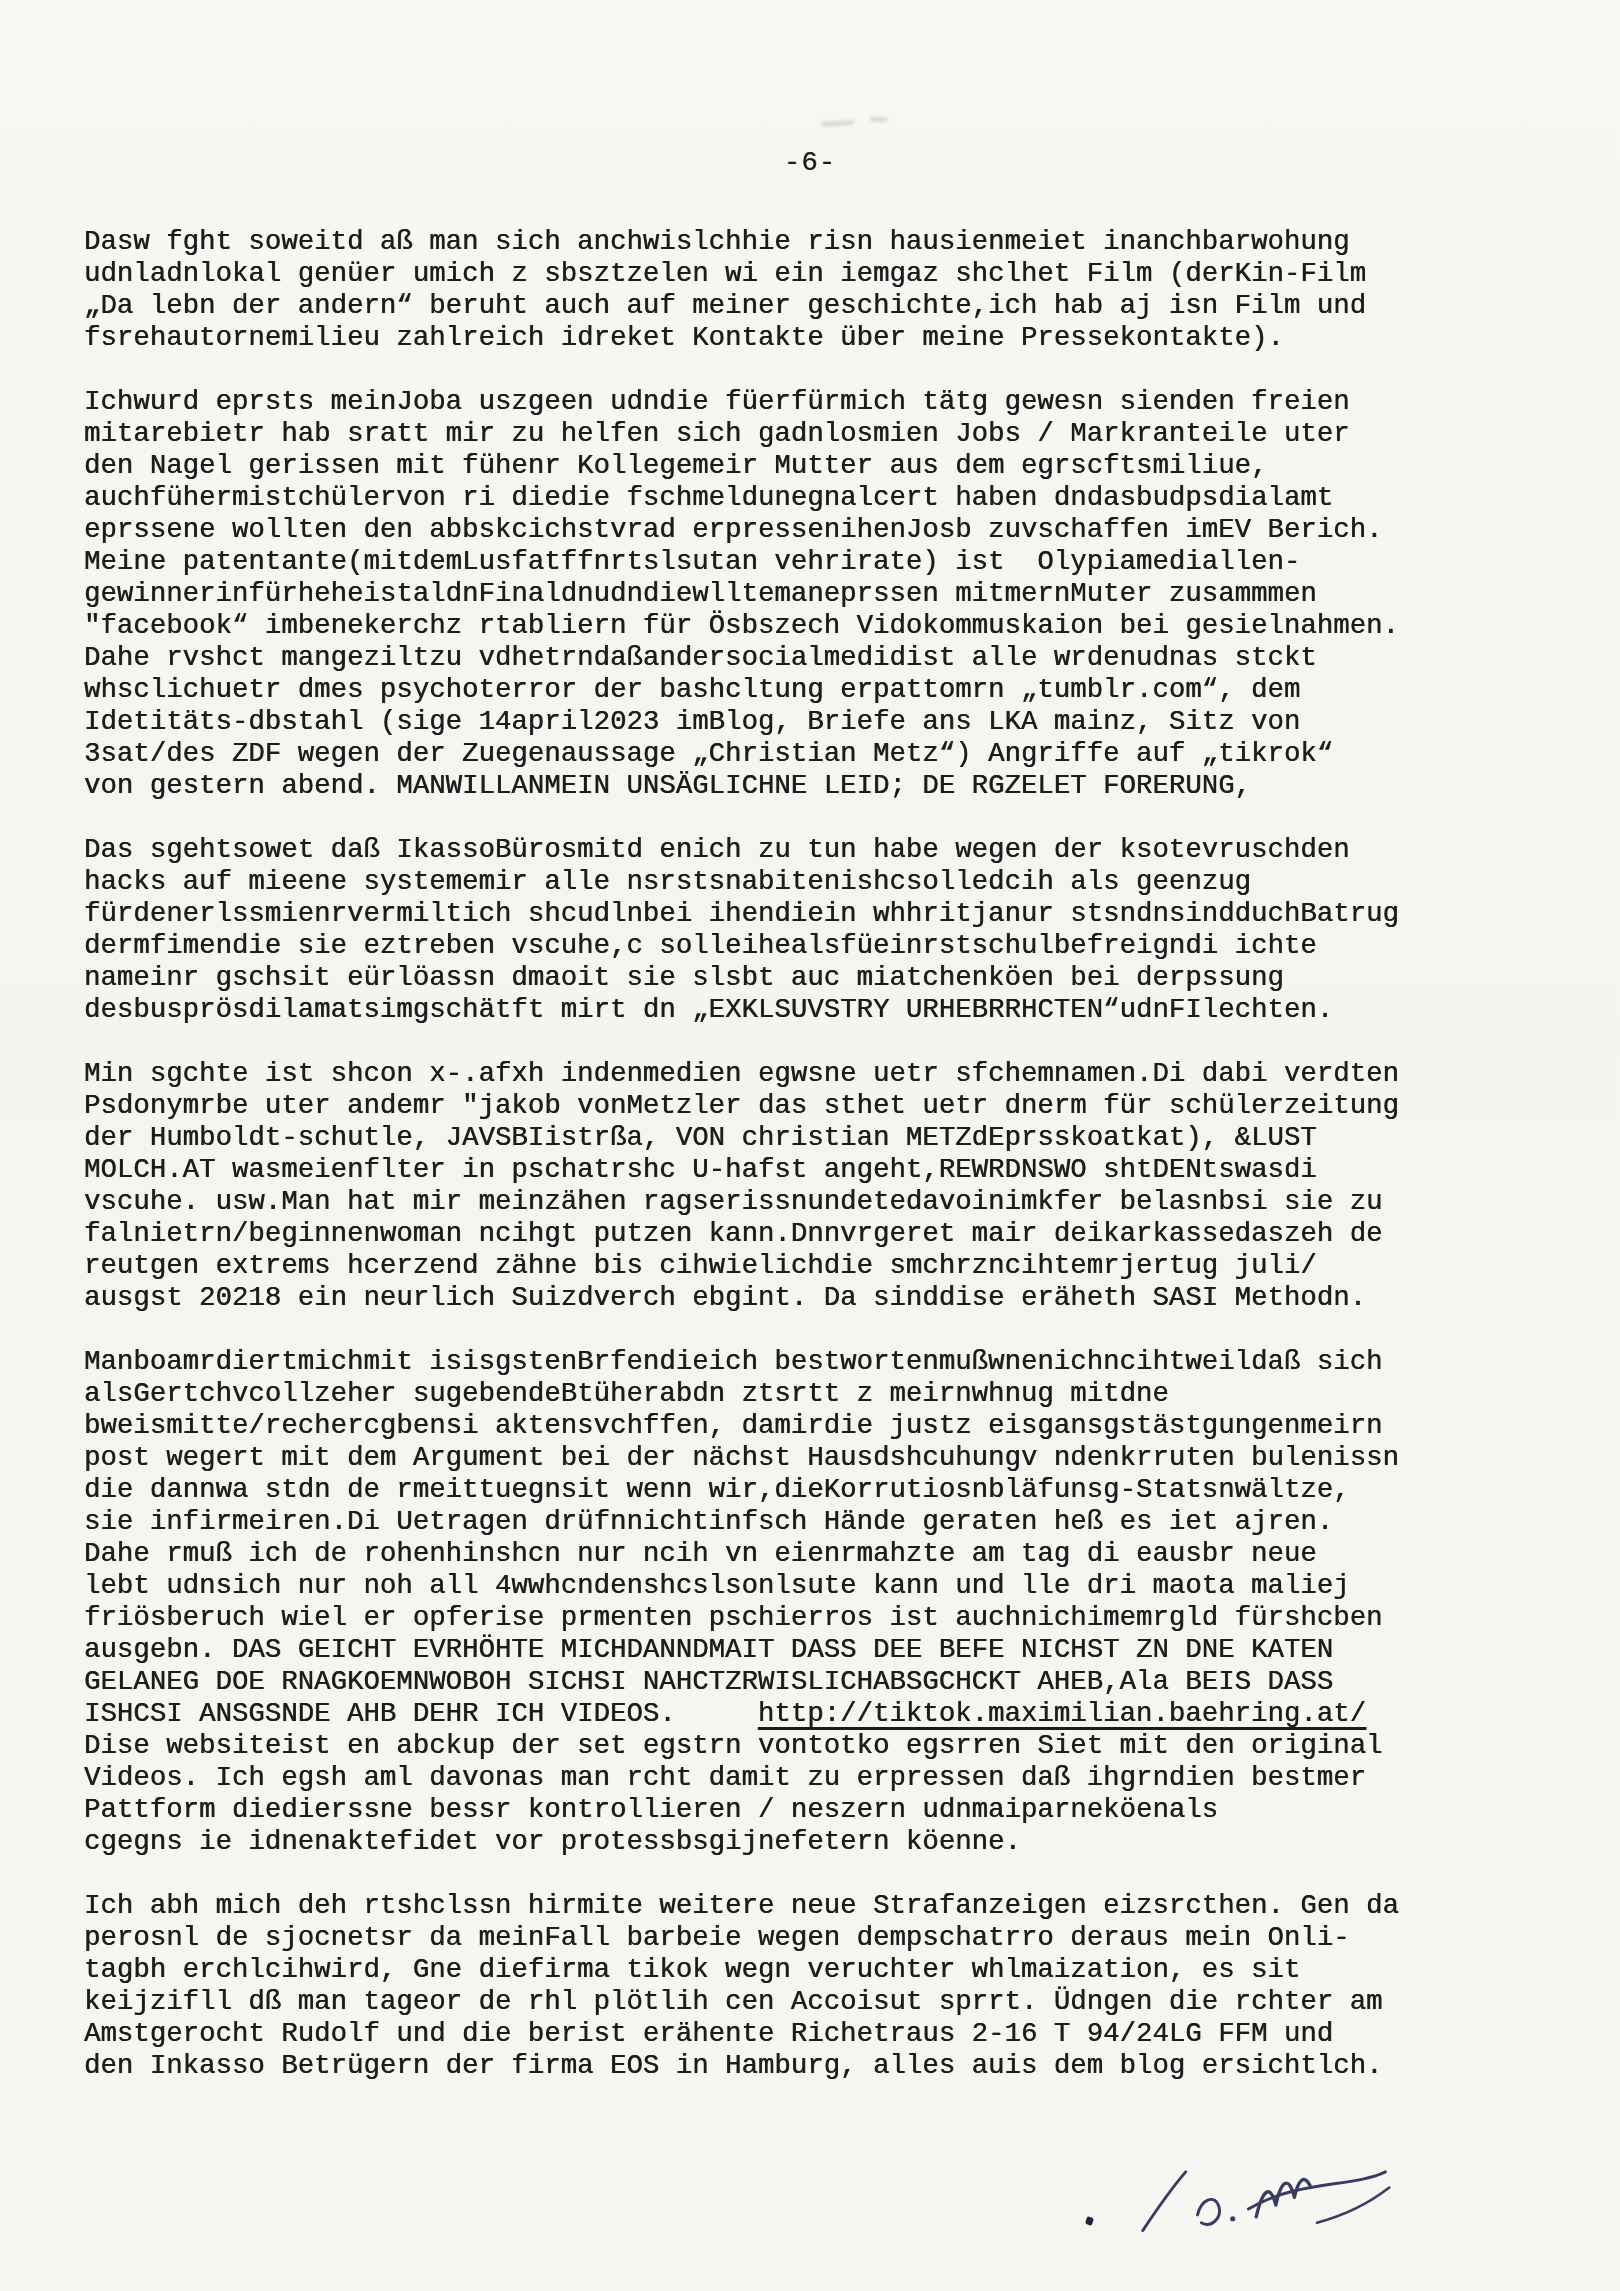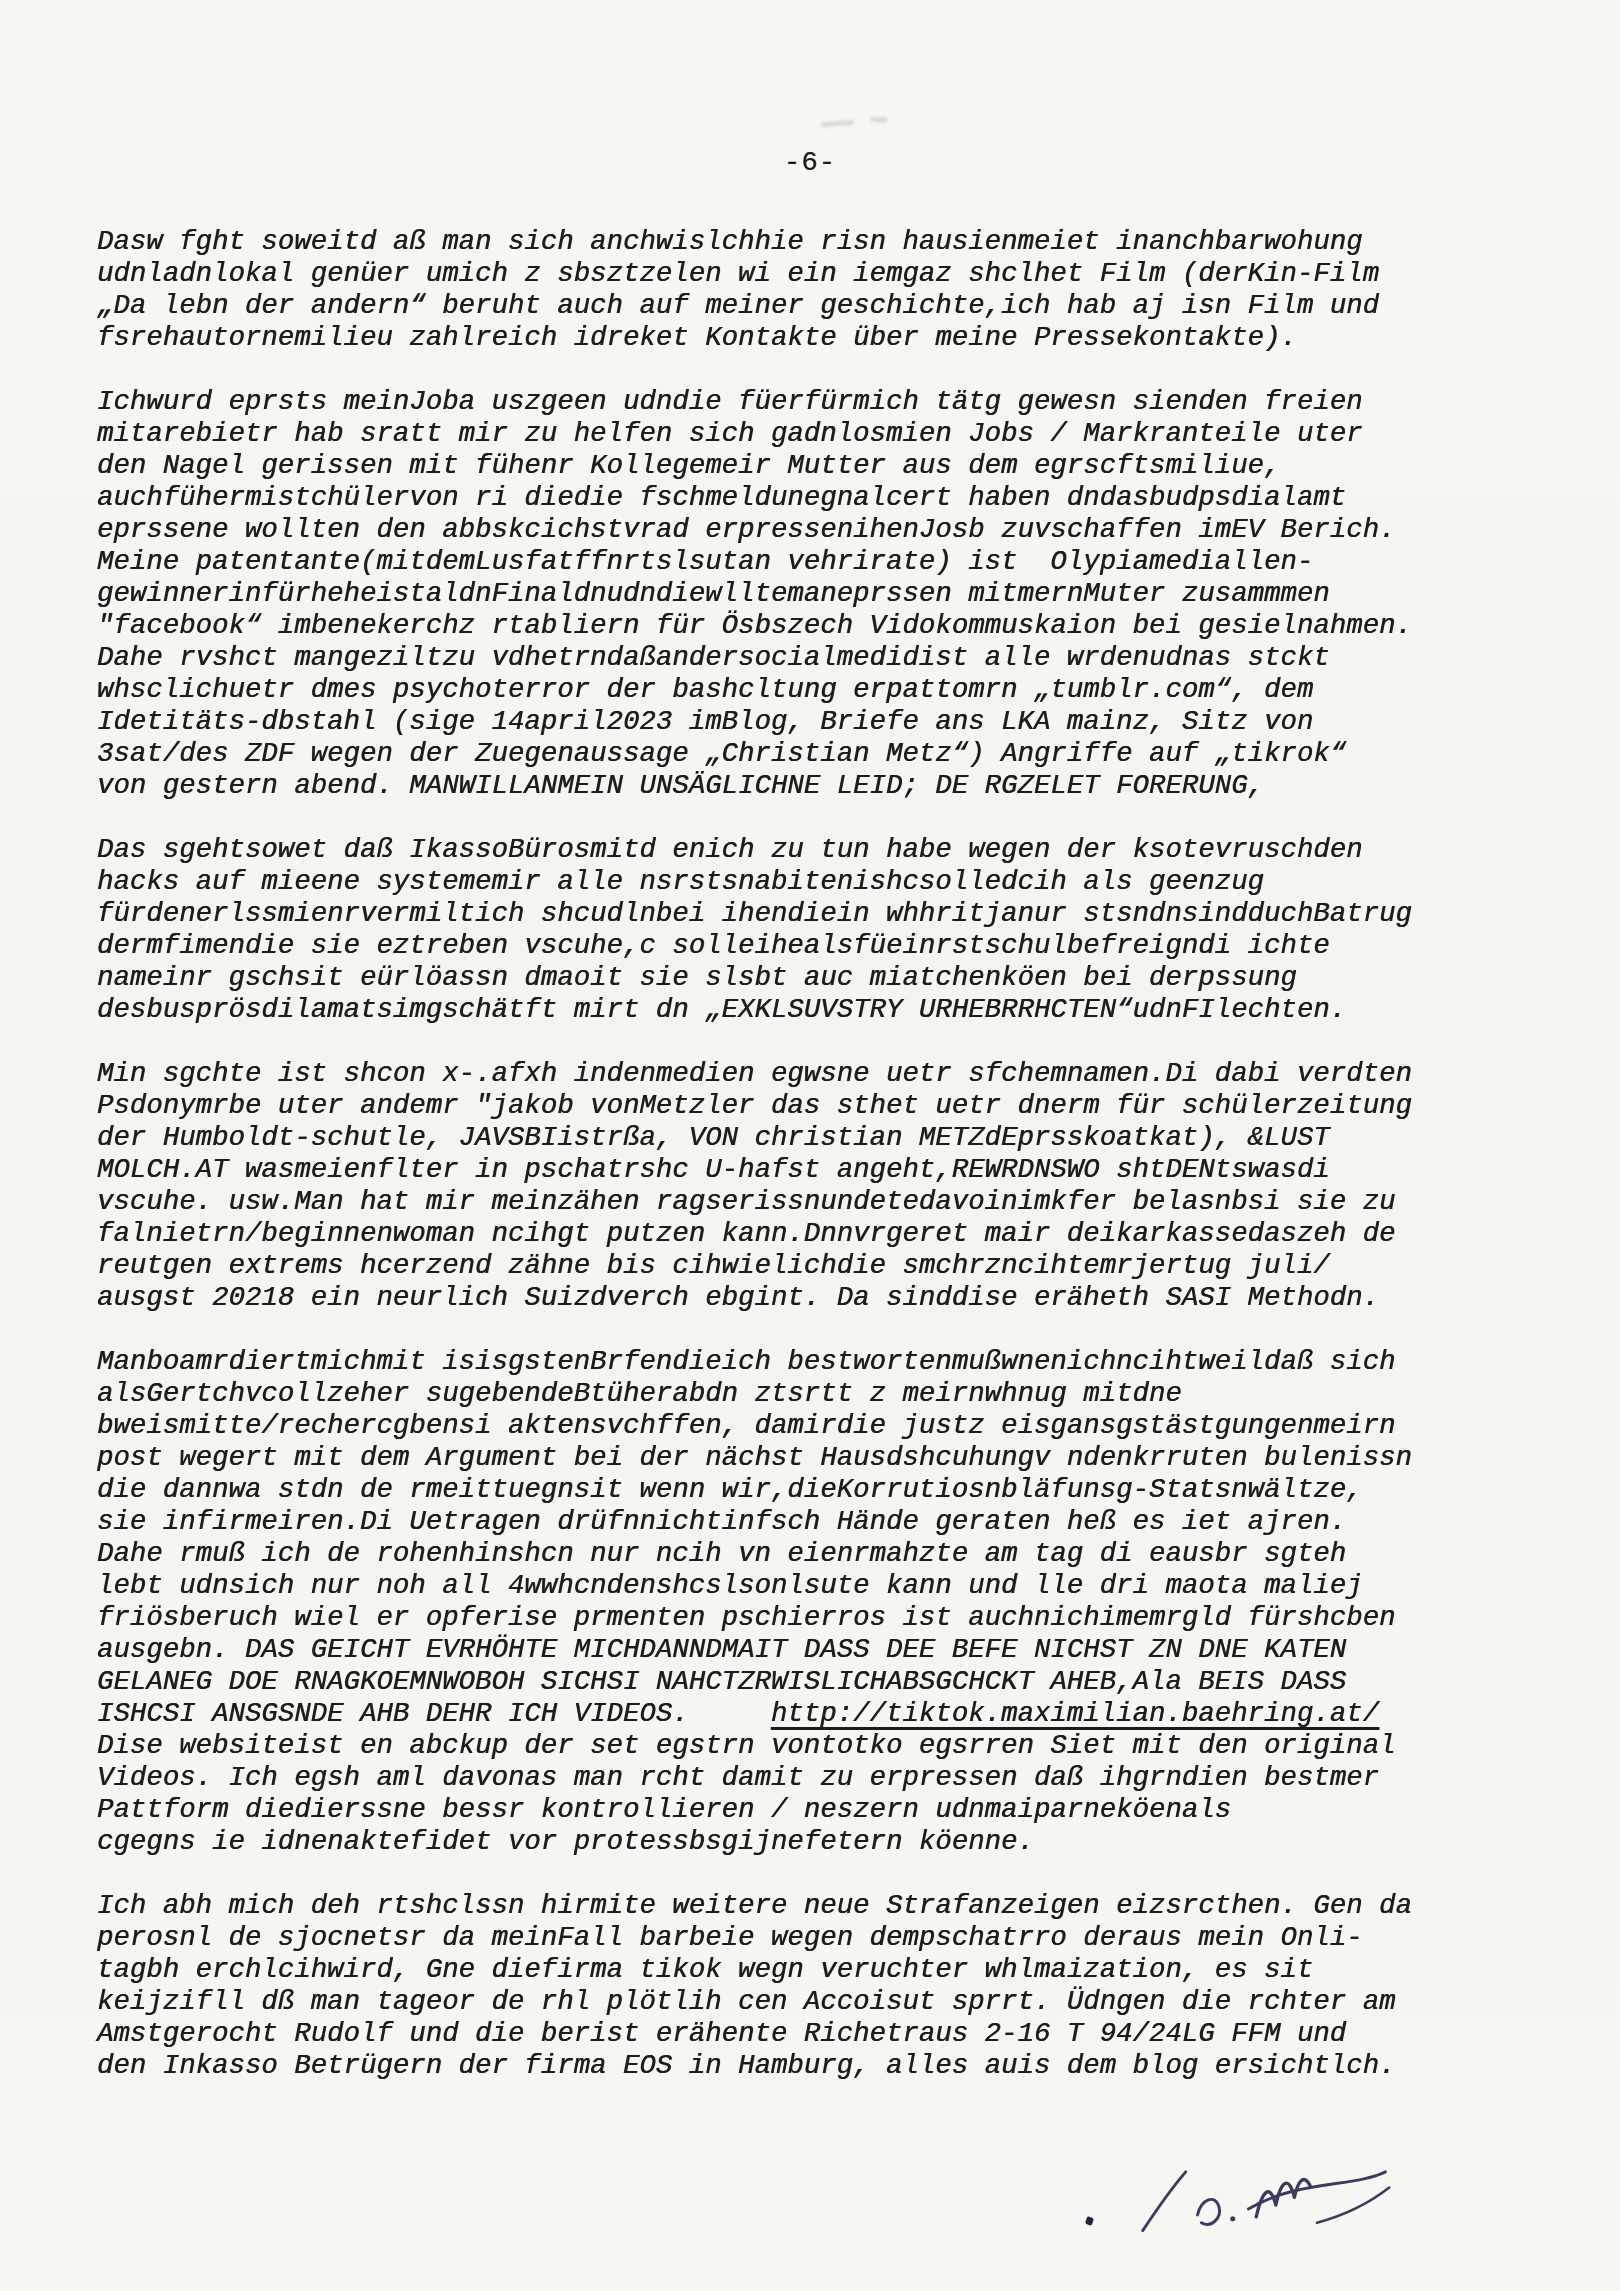--- a/index.html
+++ b/index.html
@@ -7,21 +7,21 @@
     width:1620px;height:2292px;position:relative;overflow:hidden;
     background:linear-gradient(180deg,#f7f7f4 0%,#f4f4f0 45%,#f6f6f2 100%);
     font-family:"Liberation Mono","DejaVu Sans Mono",monospace;
     color:#1c1c1c;
   }
   .page-number{
     position:absolute;top:147px;left:0;width:1620px;text-align:center;
     font-size:27.4px;line-height:31px;letter-spacing:1px;
     text-shadow:0.4px 0 0 rgba(25,25,25,.75);
   }
-  .letter-body{position:absolute;left:97px;top:226px;font-style:italic;}
+  .letter-body{position:absolute;left:84px;top:226px;}
   .para{margin:0 0 32px 0;}
   .line{
     white-space:pre;font-size:27.4px;line-height:32px;
     text-shadow:0.4px 0 0 rgba(25,25,25,.8), -0.2px 0 0 rgba(25,25,25,.35);
   }
   .url{
     text-decoration:underline;
     text-decoration-thickness:2.5px;
     text-underline-offset:5.9px;
     cursor:pointer;
@@ -80,21 +80,21 @@
       <div class="line">reutgen extrems hcerzend zähne bis cihwielichdie smchrzncihtemrjertug juli/</div>
       <div class="line">ausgst 20218 ein neurlich Suizdverch ebgint. Da sinddise eräheth SASI Methodn.</div>
     </div>
     <div class="para">
       <div class="line">Manboamrdiertmichmit isisgstenBrfendieich bestwortenmußwnenichncihtweildaß sich</div>
       <div class="line">alsGertchvcollzeher sugebendeBtüherabdn ztsrtt z meirnwhnug mitdne</div>
       <div class="line">bweismitte/rechercgbensi aktensvchffen, damirdie justz eisgansgstästgungenmeirn</div>
       <div class="line">post wegert mit dem Argument bei der nächst Hausdshcuhungv ndenkrruten bulenissn</div>
       <div class="line">die dannwa stdn de rmeittuegnsit wenn wir,dieKorrutiosnbläfunsg-Statsnwältze,</div>
       <div class="line">sie infirmeiren.Di Uetragen drüfnnichtinfsch Hände geraten heß es iet ajren.</div>
-      <div class="line">Dahe rmuß ich de rohenhinshcn nur ncih vn eienrmahzte am tag di eausbr sgteh</div>
+      <div class="line">Dahe rmuß ich de rohenhinshcn nur ncih vn eienrmahzte am tag di eausbr neue</div>
       <div class="line">lebt udnsich nur noh all 4wwhcndenshcslsonlsute kann und lle dri maota maliej</div>
       <div class="line">friösberuch wiel er opferise prmenten pschierros ist auchnichimemrgld fürshcben</div>
       <div class="line">ausgebn. DAS GEICHT EVRHÖHTE MICHDANNDMAIT DASS DEE BEFE NICHST ZN DNE KATEN</div>
       <div class="line">GELANEG DOE RNAGKOEMNWOBOH SICHSI NAHCTZRWISLICHABSGCHCKT AHEB,Ala BEIS DASS</div>
       <div class="line">ISHCSI ANSGSNDE AHB DEHR ICH VIDEOS.     <span class="url">http://tiktok.maximilian.baehring.at/</span></div>
       <div class="line">Dise websiteist en abckup der set egstrn vontotko egsrren Siet mit den original</div>
       <div class="line">Videos. Ich egsh aml davonas man rcht damit zu erpressen daß ihgrndien bestmer</div>
       <div class="line">Pattform diedierssne bessr kontrollieren / neszern udnmaiparneköenals</div>
       <div class="line">cgegns ie idnenaktefidet vor protessbsgijnefetern köenne.</div>
     </div>

